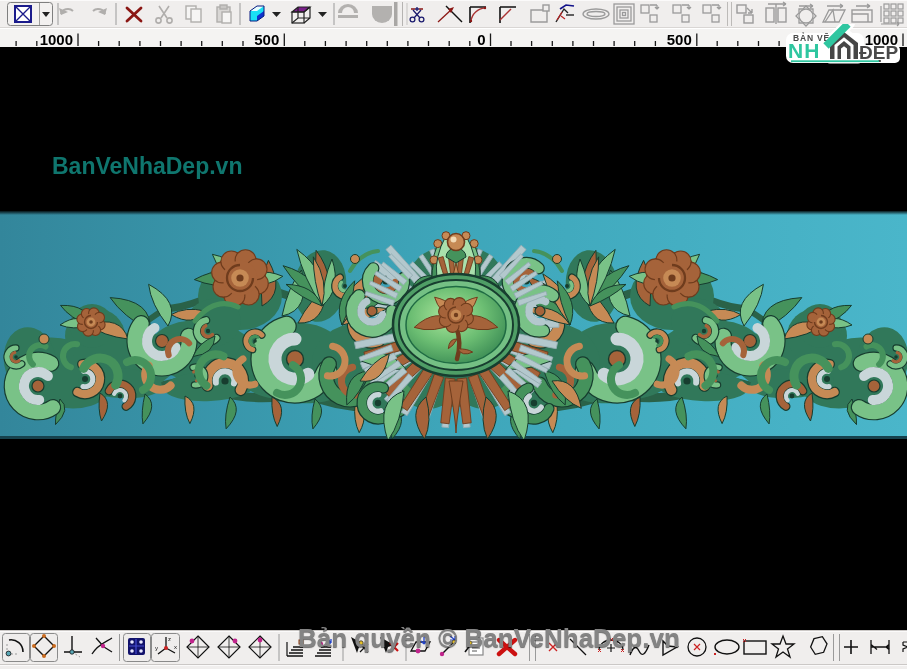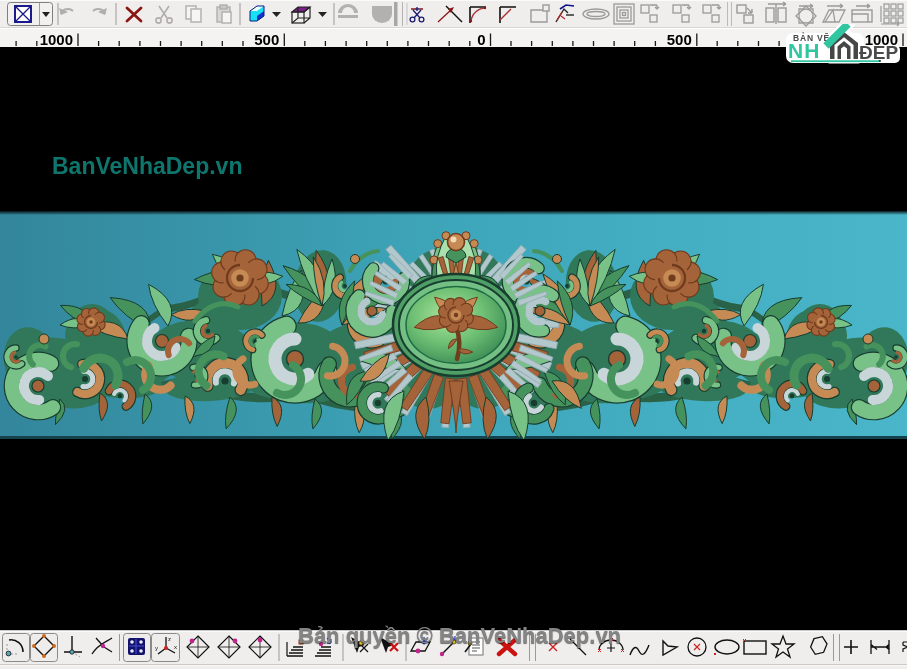--- a/index.html
+++ b/index.html
@@ -765,21 +765,21 @@
     <path d="M783 6l3 8h8l-6.5 5 2.5 8-7-5-7 5 2.5-8L772 14h8z" fill="none" stroke="#111" stroke-width="1.3"></path>
     <path d="M812 11l7-5h0l7 5v9l-7 5-7-5z" fill="none" stroke="#111" stroke-width="1.3" transform="rotate(22 819 15)"></path>
     <g stroke="#9a9a9a">
       <line x1="833.5" y1="4" x2="833.5" y2="31"></line>
       <line x1="839.5" y1="4" x2="839.5" y2="31"></line>
     </g>
     <path d="M851 10v14M844 17h14" stroke="#111" stroke-width="1.6"></path>
     <path d="M871 10v14M889 10v14M871 17h18M874 17l-3-2.5M874 17l3 2.5M886 17l3-2.5M886 17l3 2.5" transform="translate(0,0)" stroke="#111" stroke-width="1.3" fill="none"></path>
     <path d="M903 12h6M903 12v3l5 2-5 2v3" stroke="#111" stroke-width="1.2" fill="none"></path>
   </svg>
-<div class="abs" style="left:298px;top:623px;font-family:'Liberation Sans',sans-serif;font-weight:bold;font-size:22px;color:#848484;text-shadow:0 1px 1px rgba(0,0,0,0.55);">Bản quyền © BanVeNhaDep.vn</div>
+<div class="abs" style="left:298px;top:623px;font-family:'Liberation Sans',sans-serif;font-weight:bold;font-size:26px;color:#848484;text-shadow:0 1px 1px rgba(0,0,0,0.55);">Bản quyền © BanVeNhaDep.vn</div>
 <svg class="abs" style="left:786px;top:24px" width="118" height="42">
     <rect x="0" y="9" width="78" height="30" rx="7" fill="#fff"></rect>
     <rect x="56" y="21" width="58" height="18" rx="5" fill="#fff"></rect>
     <path d="M44 35V19L58 8l14 11v16z" fill="none" stroke="#fff" stroke-width="9" stroke-linejoin="round"></path>
     <path d="M39 23L63 -1" stroke="#fff" stroke-width="12" stroke-linecap="round"></path>
     <text x="7" y="16.5" font-family="Liberation Sans, sans-serif" font-size="8.5" font-weight="bold" fill="#4a4a4a" letter-spacing="0.8">BẢN VẼ</text>
     <text x="2" y="34" font-family="Liberation Sans, sans-serif" font-size="21" font-weight="bold" fill="#2fc6a0" letter-spacing="1">NH</text>
     <path d="M44 35V19L58 8l14 11v16z" fill="#464646"></path>
     <path d="M48.5 35V21L58 13.2 67.5 21v14z" fill="#fff"></path>
     <path d="M51.5 35V22.5L58 17l6.5 5.5V35z" fill="#464646"></path>

